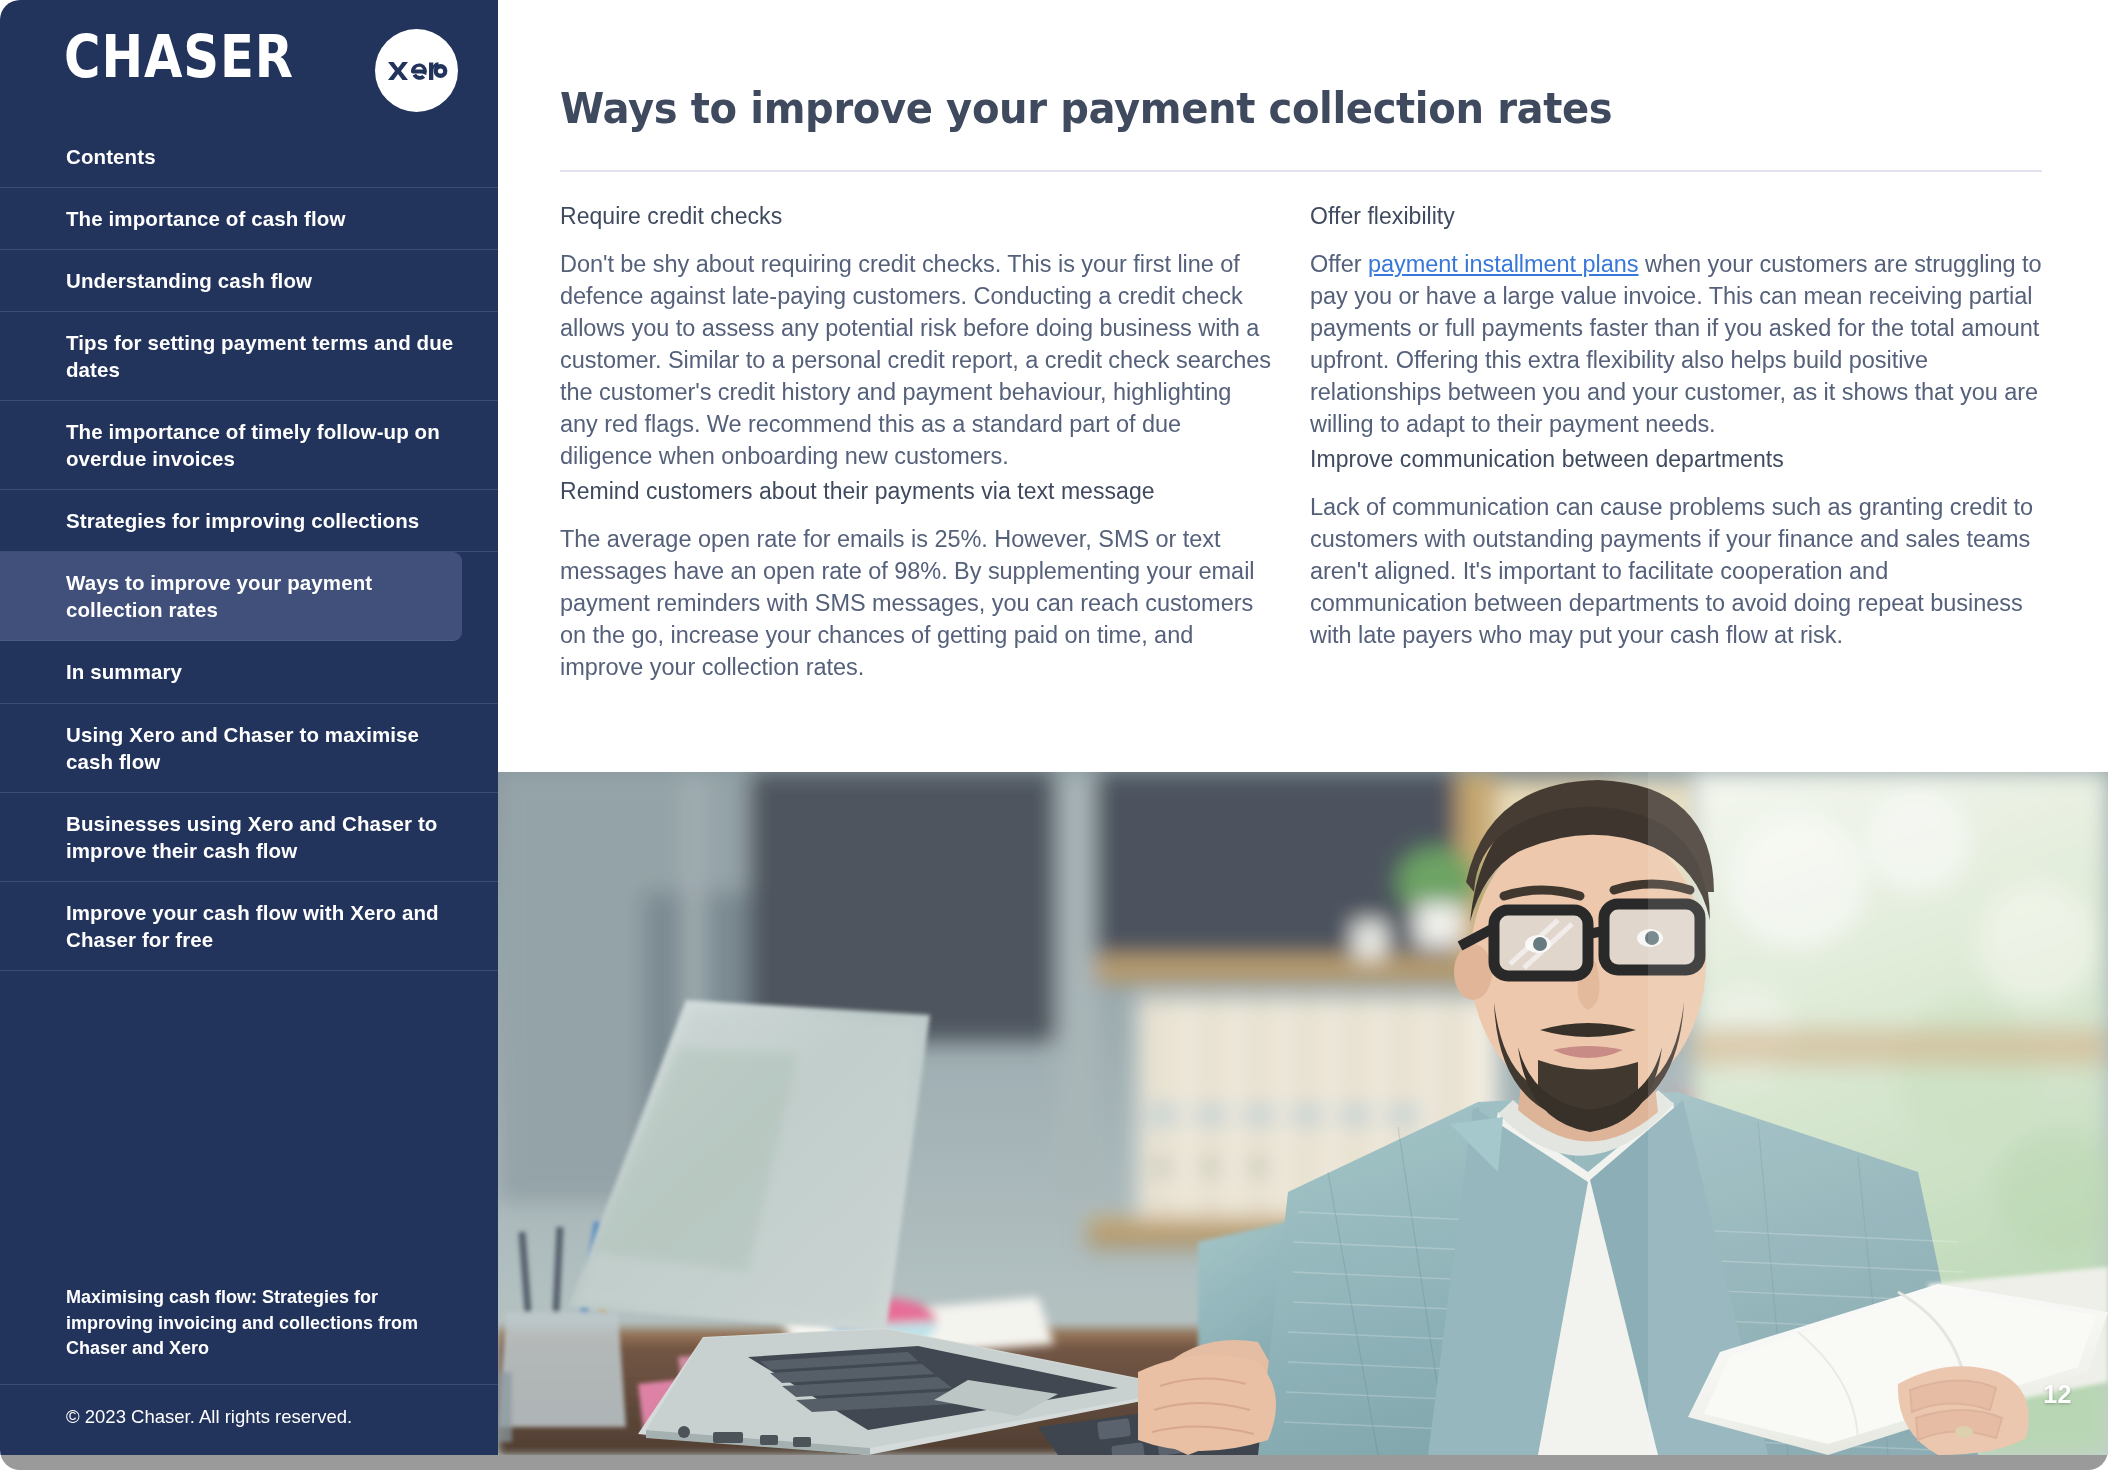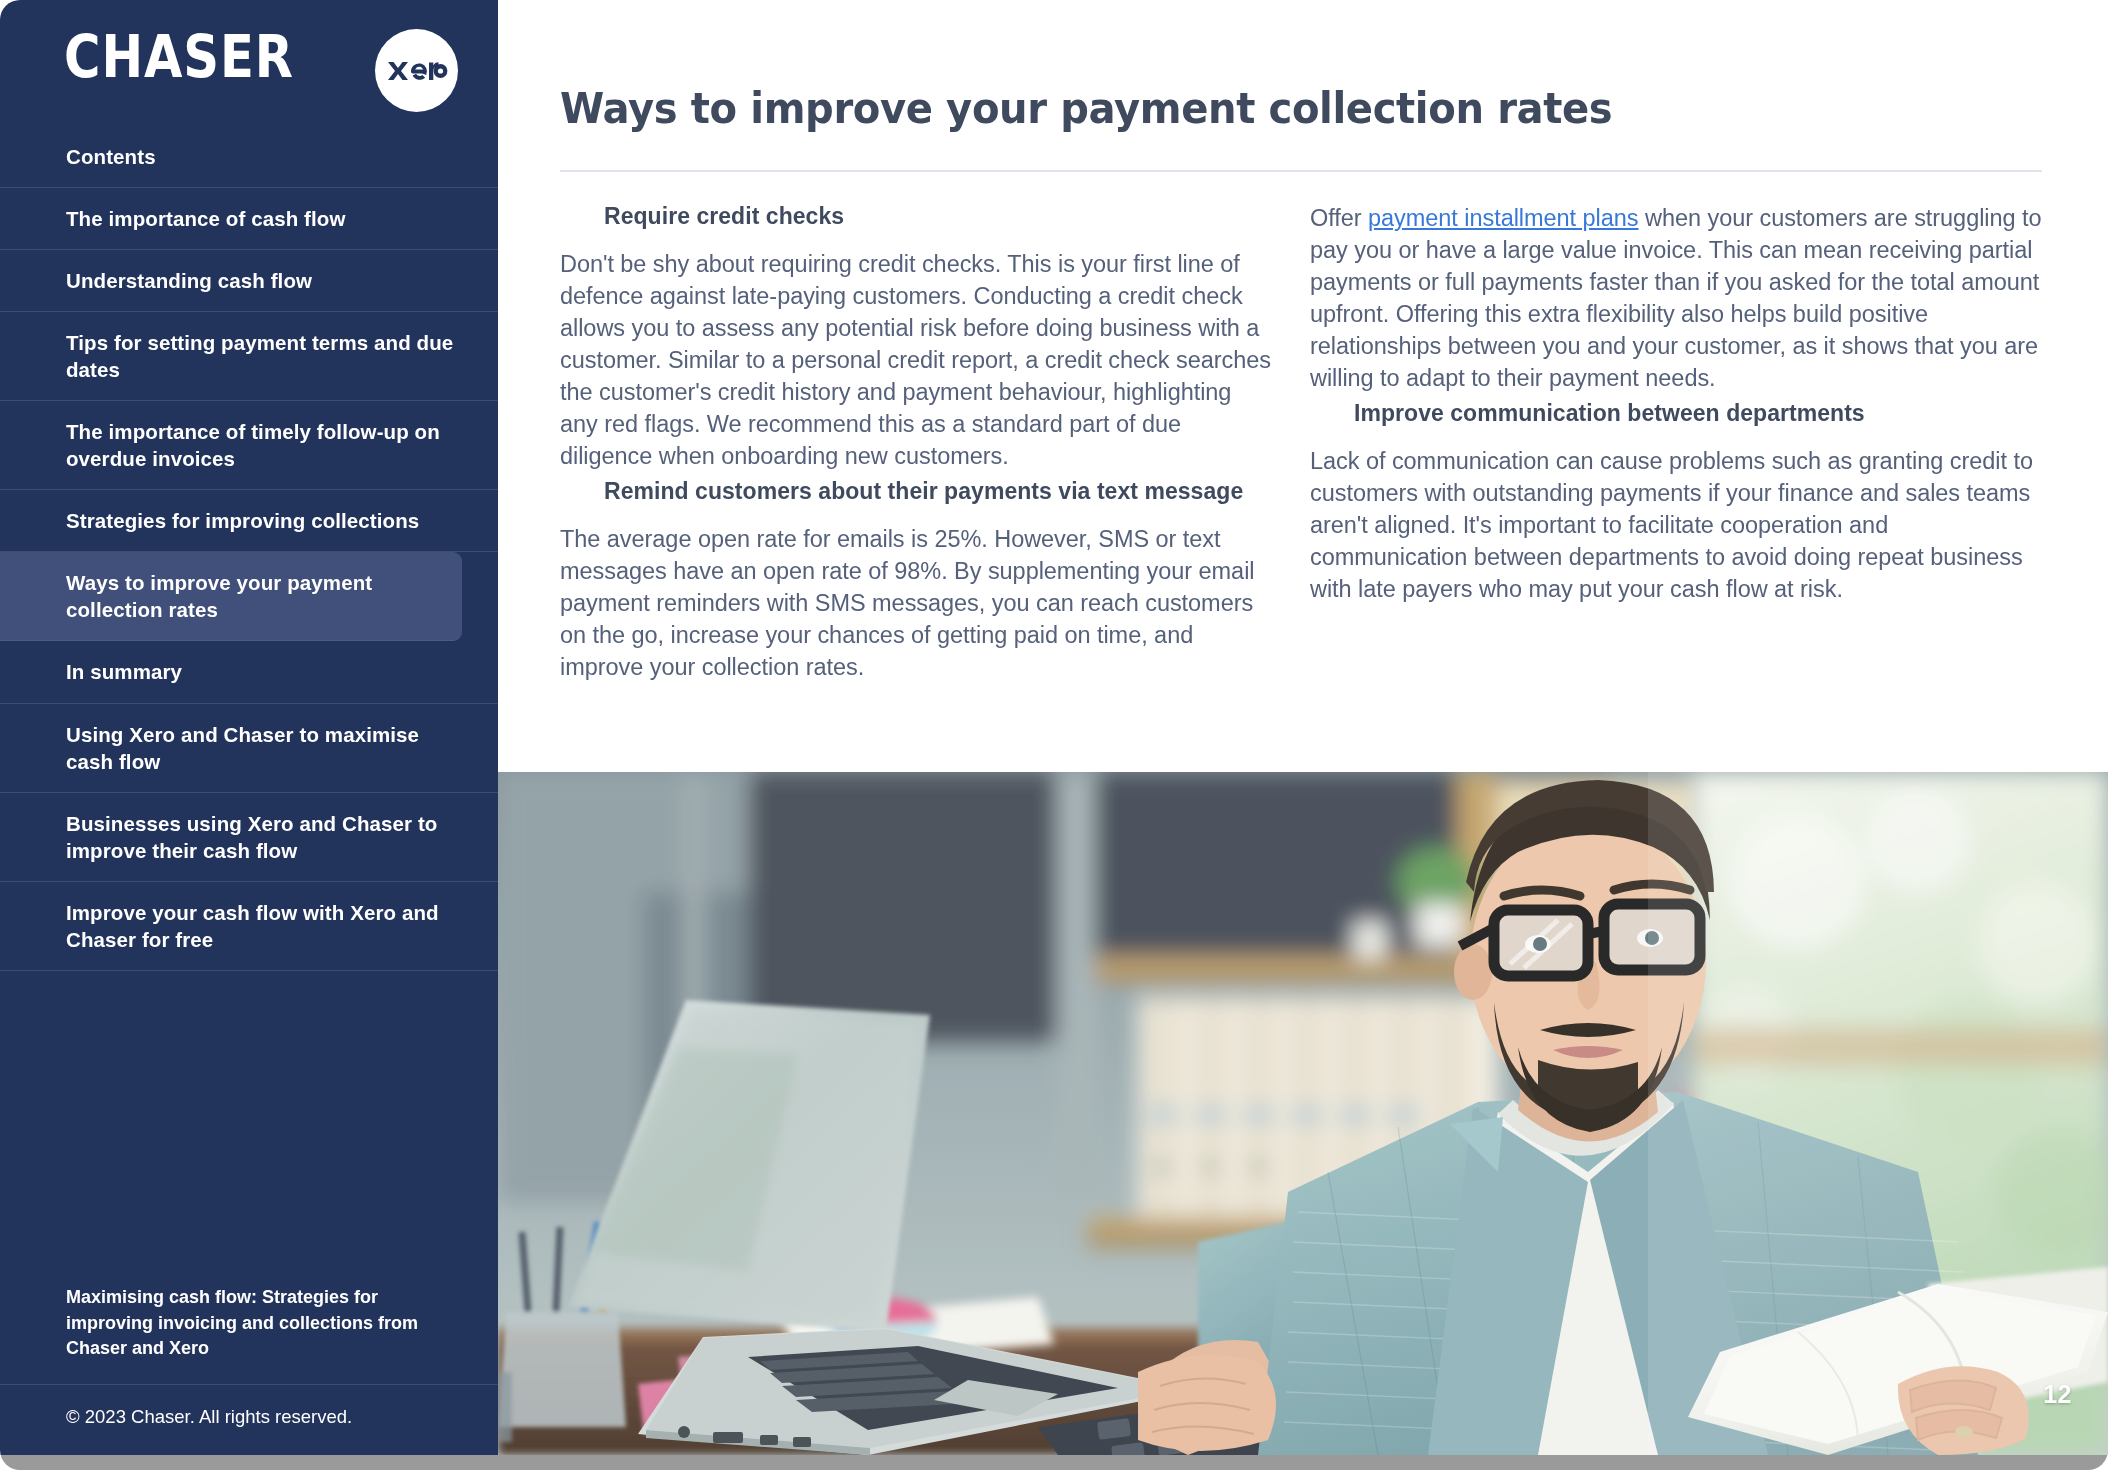--- a/index.html
+++ b/index.html
@@ -151,26 +151,25 @@
     top: 202px;
     width: 1490px;
     display: flex;
     gap: 0;
   }
   .col { width: 745px; padding-right: 30px; }
   .col.right { padding-right: 0; padding-left: 5px; width: 740px; }
 
   .sec-head {
     font-size: 23px;
-    font-weight: 700;
+    font-weight: 400;
     color: #3f4a5f;
     line-height: 1.25;
     margin-bottom: 17px;
     letter-spacing: 0.05px;
-    margin-left: 44px;
   }
   .sec-body {
     font-size: 23.5px;
     font-weight: 400;
     color: #55607a;
     line-height: 1.365;
     letter-spacing: -0.05px;
     margin-bottom: 29px;
   }
   .sec-body:last-child { margin-bottom: 0; }
@@ -270,20 +269,21 @@
           <p class="sec-body">Don't be shy about requiring credit checks. This is your first line of defence against late-paying customers. Conducting a credit check allows you to assess any potential risk before doing business with a customer. Similar to a personal credit report, a credit check searches the customer's credit history and payment behaviour, highlighting any red flags. We recommend this as a standard part of due diligence when onboarding new customers.</p>
         </div>
         <div class="sec-block">
           <h2 class="sec-head">Remind customers about their payments via text message</h2>
           <p class="sec-body">The average open rate for emails is 25%. However, SMS or text messages have an open rate of 98%. By supplementing your email payment reminders with SMS messages, you can reach customers on the go, increase your chances of getting paid on time, and improve your collection rates.</p>
         </div>
       </div>
 
       <div class="col right">
         <div class="sec-block">
+          <h2 class="sec-head">Offer flexibility</h2>
           <p class="sec-body"><span>Offer </span><a class="inline-link" href="#">payment installment plans</a><span> when your customers are struggling to pay you or have a large value invoice. This can mean receiving partial payments or full payments faster than if you asked for the total amount upfront. Offering this extra flexibility also helps build positive relationships between you and your customer, as it shows that you are willing to adapt to their payment needs.</span></p>
         </div>
         <div class="sec-block">
           <h2 class="sec-head">Improve communication between departments</h2>
           <p class="sec-body">Lack of communication can cause problems such as granting credit to customers with outstanding payments if your finance and sales teams aren't aligned. It's important to facilitate cooperation and communication between departments to avoid doing repeat business with late payers who may put your cash flow at risk.</p>
         </div>
       </div>
     </div>
   </main>
 

